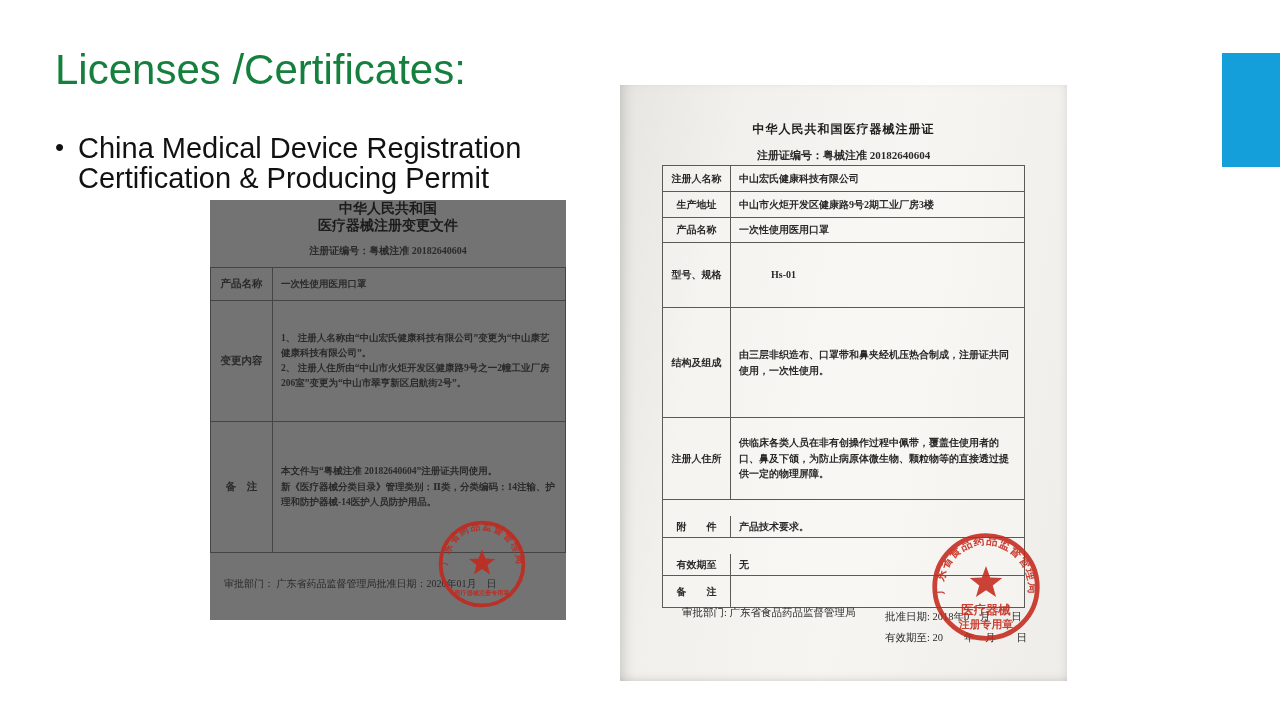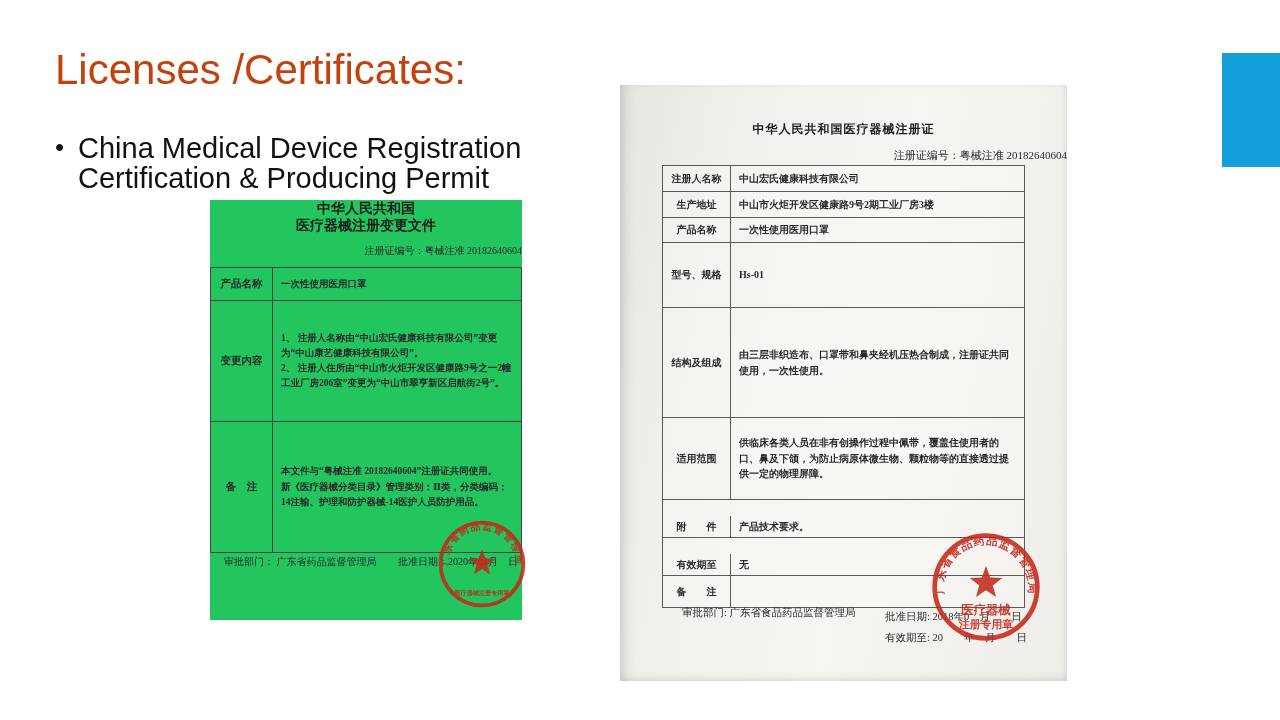--- a/index.html
+++ b/index.html
@@ -3,82 +3,82 @@
 <meta charset="utf-8">
 <style>
   * { margin:0; padding:0; box-sizing:border-box; }
   html,body { width:1280px; height:720px; overflow:hidden; background:#fff; }
   body { font-family:"Liberation Sans","DejaVu Sans",sans-serif; position:relative; }
 
   .slide { position:absolute; inset:0; width:1280px; height:720px; background:#ffffff; }
 
   .slide-title {
     position:absolute; left:55px; top:46px;
-    font-size:42px; font-weight:400; color:#c2410c; letter-spacing:0px;
+    font-size:42px; font-weight:400; color:#15803d; letter-spacing:0px;
   }
   .bullet-row {
     position:absolute; left:55px; top:133px; width:540px;
     font-size:29px; color:#111; line-height:1.04;
   }
   .bullet-dot { position:absolute; left:0; top:1px; font-size:26px; }
   .bullet-text { display:block; padding-left:23px; }
 
   .corner-block {
     position:absolute; left:1222px; top:53px; width:58px; height:114px;
     background:#149fdb;
   }
 
   
   .cert { font-family:"Liberation Serif","DejaVu Serif",serif; color:#2a2a2a; }
   .c-title { text-align:center; font-weight:bold; color:#1c1c1c; }
-  .c-reg   { text-align:right; font-weight:normal; }
+  .c-reg   { text-align:center; font-weight:bold; }
   .c-table { border:1px solid #444; border-collapse:collapse; }
   .c-row { display:flex; border-bottom:1px solid #444; }
   .c-row:last-child { border-bottom:none; }
   .c-label {
     flex:0 0 auto; border-right:1px solid #444;
     display:flex; align-items:center; justify-content:center;
     font-weight:bold; text-align:center; padding:2px 3px;
   }
   .c-value {
     flex:1 1 auto; display:flex; align-items:center;
     padding:3px 8px; white-space:pre-line;font-weight:bold;
   }
 
   
-  .cert-left { position:absolute; left:210px; top:200px; width:312px; height:420px; background:#22c55e; }
+  .cert-left { position:absolute; left:210px; top:200px; width:356px; height:420px; background:#737373; }
   .cert-left .c-title { font-size:14px; line-height:1.22; }
   .cert-left .c-reg { font-size:10px; margin-top:10px; }
   .cert-left .c-table { margin-top:9px; width:100%; }
   .cert-left .c-label { width:62px; font-size:10.5px; }
   .cert-left .c-value { font-size:9.5px; line-height:1.6; }
   .cert-left .r1 { height:33px; }
   .cert-left .r2 { height:121px; }
   .cert-left .r3 { height:130px; }
   .cert-left .c-footer {
-    margin-top:2px; display:flex; justify-content:space-between;
+    margin-top:24px; display:flex; justify-content:flex-start;
     font-size:10px; padding:0 4px 0 14px;
   }
   .cert-left .seal { position:absolute; left:226px; top:318px; width:92px; height:92px; }
 
   
   .photo {
     position:absolute; left:620px; top:85px; width:447px; height:596px;
     background:linear-gradient(100deg,#e7e5e1 0%, #f2f0ec 22%, #f7f5f1 55%, #efede9 100%);
     box-shadow:inset 10px 0 14px -8px rgba(0,0,0,0.18), inset -6px 0 10px -6px rgba(0,0,0,0.10), inset 0 -8px 12px -8px rgba(0,0,0,0.12);
   }
   .cert-right { position:absolute; inset:0; }
   .cert-right .c-title { position:absolute; left:0; right:0; top:36px; font-size:12px; letter-spacing:1px; }
   .cert-right .c-reg { position:absolute; left:0; right:0; top:63px; font-size:11px; }
   .cert-right .c-table { position:absolute; left:42px; top:80px; width:363px; border-color:#5a5a56; background:rgba(255,255,255,0.25); }
   .cert-right .c-row { border-color:#5a5a56; }
   .cert-right .c-label { width:68px; font-size:10px; border-color:#5a5a56; }
   .cert-right .c-value { font-size:10px; line-height:1.55; }
   .cert-right .h26 { height:26px; } .cert-right .h25 { height:25px; }
-  .cert-right .h65 { height:65px; } .cert-right .h110 { height:110px; }
+  .cert-right .h65 { height:65px;gap:32px; } .cert-right .h110 { height:110px; }
   .cert-right .h82 { height:82px; } .cert-right .h22 { height:22px;margin-top:16px; }
   .cert-right .h31 { height:31px; }
   .cert-right .c-footer-dept { position:absolute; left:62px; top:521px; font-size:10.5px; }
   .cert-right .c-footer-date { position:absolute; left:265px; top:521px; font-size:10.5px; line-height:2.0; }
   .cert-right .seal { position:absolute; left:309px; top:445px; width:114px; height:114px; }
 
   .seal svg { width:100%; height:100%; opacity:0.87; }
   .seal text { font-family:"Liberation Serif","DejaVu Serif",serif; }
 </style>
 </head>
@@ -155,21 +155,21 @@
         </div>
         <div class="c-row h65">
           <div class="c-label">型号、规格</div>
           <div class="c-value">Hs-01</div>
         </div>
         <div class="c-row h110">
           <div class="c-label">结构及组成</div>
           <div class="c-value">由三层非织造布、口罩带和鼻夹经机压热合制成，注册证共同使用，一次性使用。</div>
         </div>
         <div class="c-row h82">
-          <div class="c-label">适用范围</div>
+          <div class="c-label">注册人住所</div>
           <div class="c-value">供临床各类人员在非有创操作过程中佩带，覆盖住使用者的口、鼻及下颌，为防止病原体微生物、颗粒物等的直接透过提供一定的物理屏障。</div>
         </div>
         <div class="c-row h22">
           <div class="c-label">附　　件</div>
           <div class="c-value">产品技术要求。</div>
         </div>
         <div class="c-row h22">
           <div class="c-label">有效期至</div>
           <div class="c-value">无</div>
         </div>

